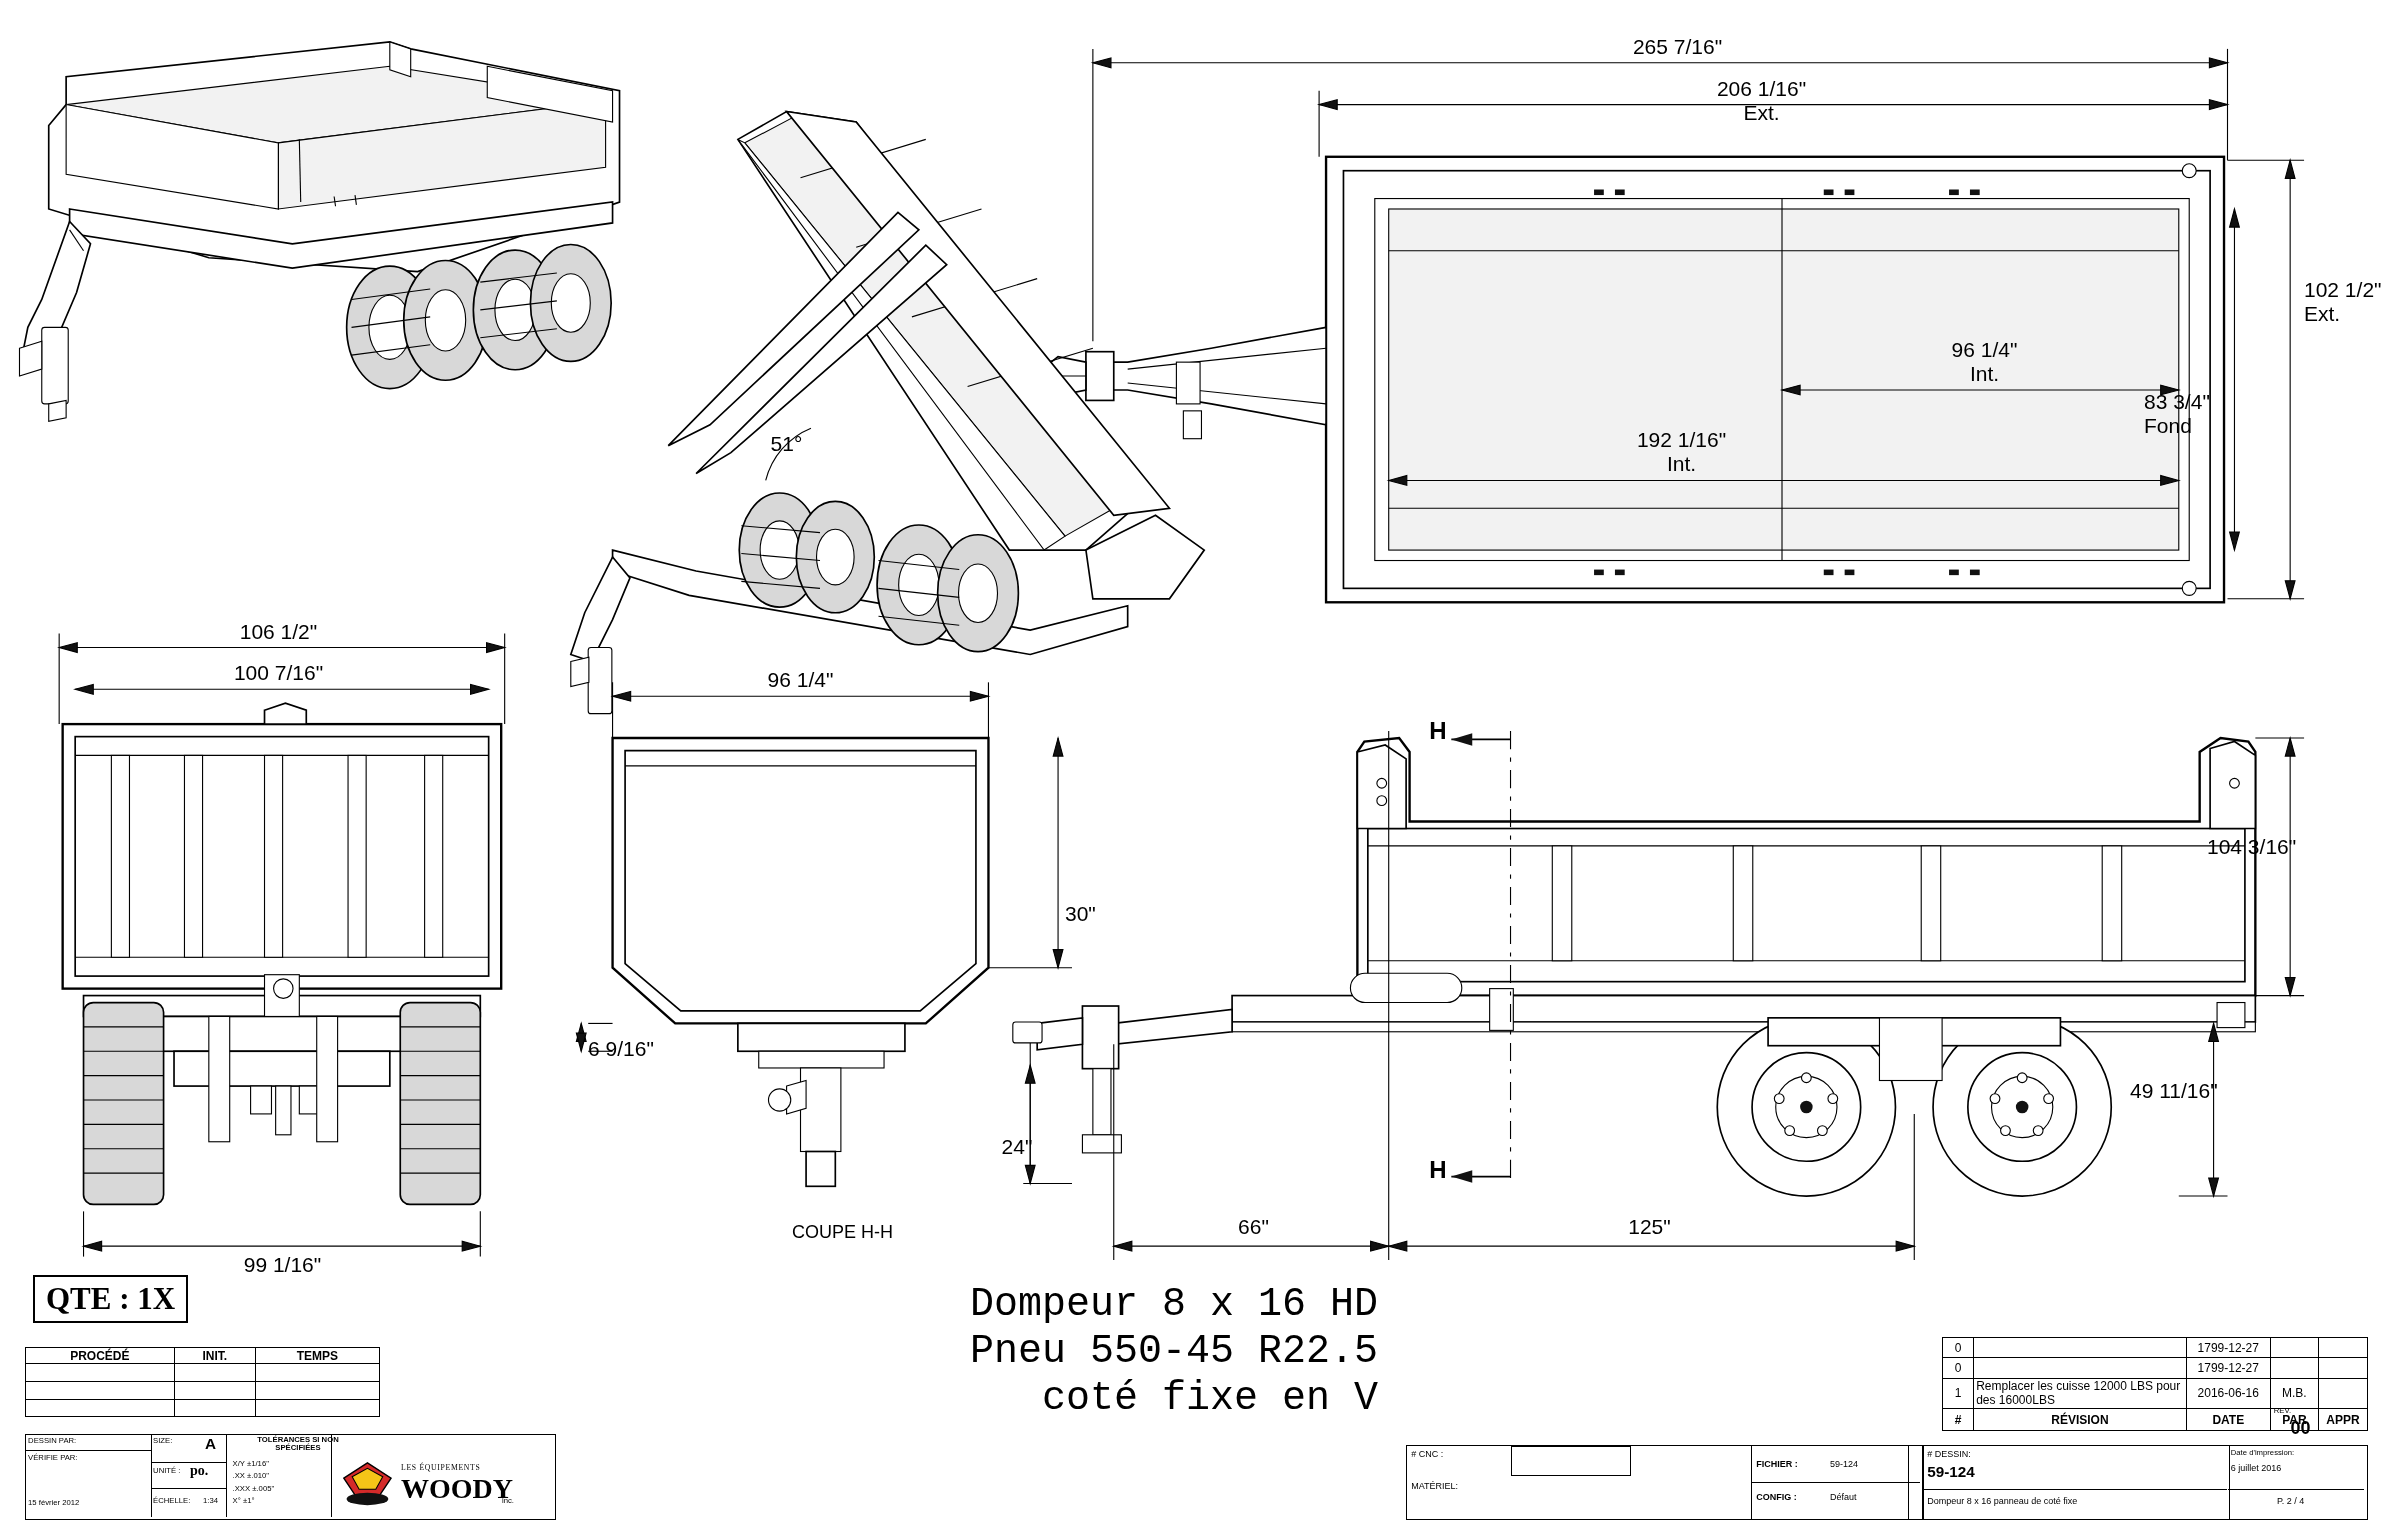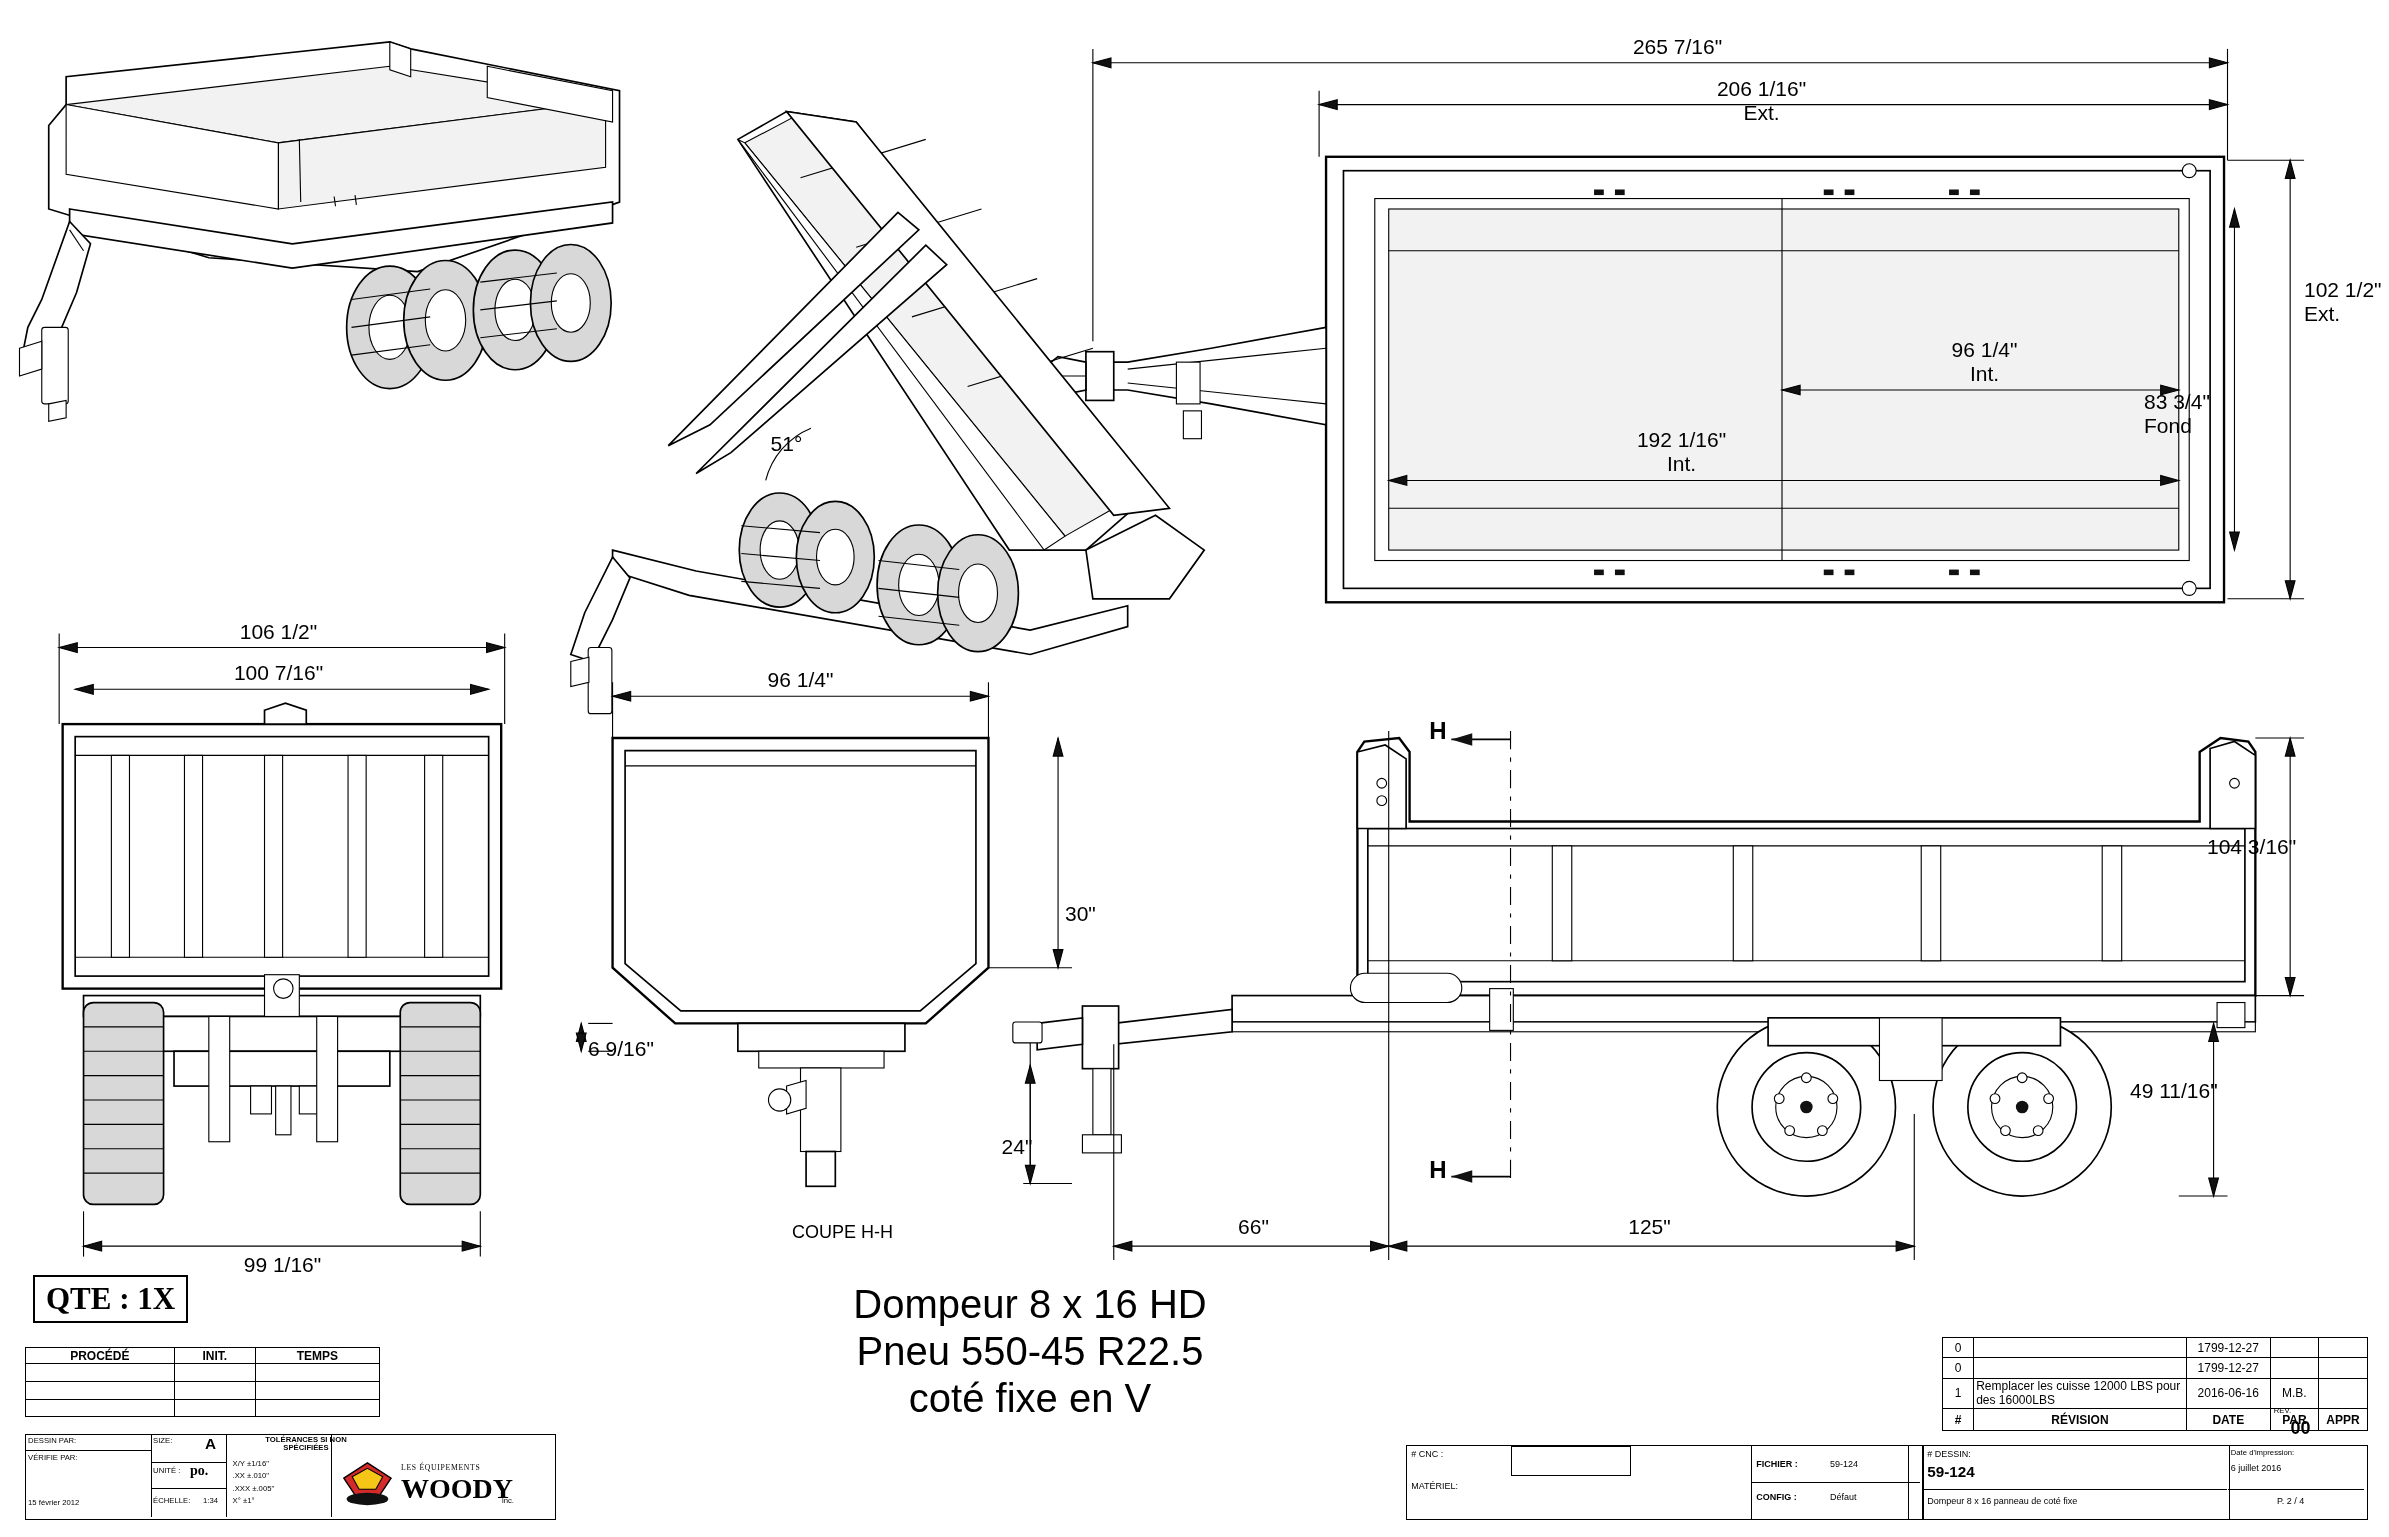--- a/index.html
+++ b/index.html
@@ -9,21 +9,21 @@
   .dim.small{font-size:18px;}
   svg{position:absolute;top:0;left:0;}
   .ln{stroke:#000;fill:none;}
   .thin{stroke-width:1.6;}
   .med{stroke-width:2.4;}
   .thick{stroke-width:3.4;}
   .fillw{fill:#fff;}
   .filll{fill:#f2f2f2;}
   .filld{fill:#d8d8d8;}
   .fillk{fill:#111;}
-  .title{font-family:Liberation Sans, sans-serif;font-size:40px;text-align:center;line-height:1.18;}
+  .title{font-family:Liberation Mono, monospace;font-size:40px;text-align:right;line-height:1.18;}
   .qte{border:2.8px solid #000;font-family:"Liberation Serif",serif;font-size:31px;font-weight:bold;padding:4.2px 11px;display:inline-block;}
   table{border-collapse:collapse;}
   .tb td,.tb th{border:1.4px solid #000;font-size:12px;padding:0.7px 2.1px;font-family:"Liberation Sans",sans-serif;}
   .tiny{font-size:9px;}
   .tiny2{font-size:7.7px;}
   .b{font-weight:bold;}
   .ctr{text-align:center;}
 </style>
 </head>
 <body>
@@ -455,21 +455,21 @@
     <div class="abs tiny2" style="left:2.1px;top:1.4px;">SIZE:</div>
     <div class="abs b" style="left:54px;top:0px;font-size:15.3px;">A</div>
     <div class="abs" style="left:0;top:26.5px;width:75px;border-top:0.7px solid #000;"></div>
     <div class="abs tiny2" style="left:2.1px;top:31px;">UNITÉ :</div>
     <div class="abs b" style="left:39px;top:28px;font-size:14px;font-family:Liberation Serif, serif;">po.</div>
     <div class="abs" style="left:0;top:53px;width:75px;border-top:0.7px solid #000;"></div>
     <div class="abs tiny2" style="left:2.1px;top:61px;">ÉCHELLE:</div>
     <div class="abs tiny2" style="left:52px;top:61px;">1:34</div>
   </div>
   <div class="abs" style="left:201px;top:0;width:104px;height:82px;border-right:1.4px solid #000;">
-    <div class="abs tiny2 b ctr" style="left:11px;top:1.4px;width:120px;line-height:1.05;padding-left:8px;">TOLÉRANCES SI NON SPÉCIFIÉES</div>
+    <div class="abs tiny2 b ctr" style="left:3px;top:1.4px;width:120px;line-height:1.05;padding-left:8px;">TOLÉRANCES SI NON SPÉCIFIÉES</div>
     <div class="abs tiny2" style="left:5.6px;top:24px;">X/Y   ±1/16"</div>
     <div class="abs tiny2" style="left:5.6px;top:36px;">.XX  ±.010"</div>
     <div class="abs tiny2" style="left:5.6px;top:49px;">.XXX ±.005"</div>
     <div class="abs tiny2" style="left:5.6px;top:61px;">X°    ±1°</div>
   </div>
   <div class="abs" style="left:305px;top:0;width:188px;height:82px;">
     <svg width="223" height="82" style="position:absolute;left:0;top:0;" viewBox="0 0 320 118">
       <path d="M18 62 L52 40 L86 62 L70 86 L34 86 Z" fill="#d42a2a" stroke="#000" stroke-width="2"></path>
       <path d="M30 60 L52 48 L74 60 L64 78 L40 78 Z" fill="#f5c518" stroke="#000" stroke-width="1.5"></path>
       <ellipse cx="52" cy="92" rx="30" ry="9" fill="#111"></ellipse>

